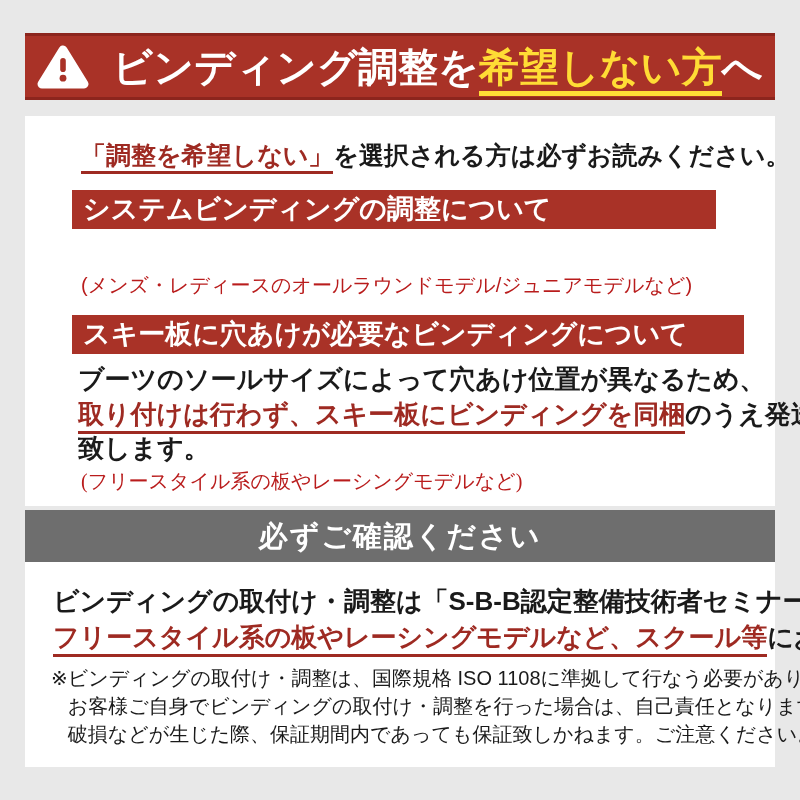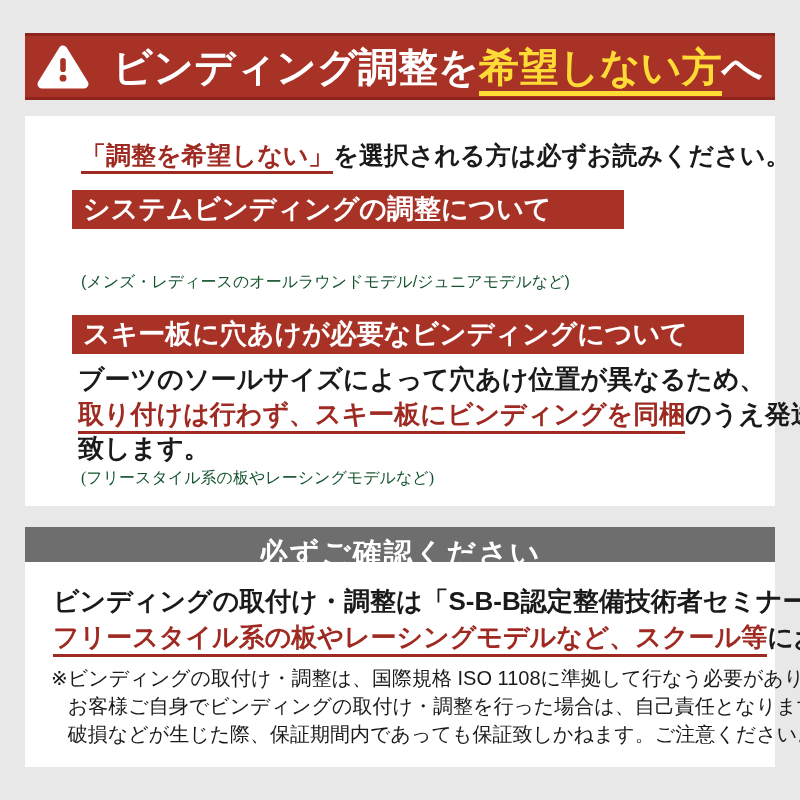--- a/index.html
+++ b/index.html
@@ -42,41 +42,40 @@
     white-space:nowrap;line-height:1.2;
   }
   .em-red{
     color:#9e2a22;
     border-bottom:3px solid #9e2a22;
     padding-bottom:2px;
   }
   .intro-line{left:56px;font-size:25px;}
   .note{
     position:absolute;left:56px;
-    font-size:16px;font-weight:400;color:#14532d;
+    font-size:20px;font-weight:400;color:#b91c1c;
     white-space:nowrap;
   }
 
   .red-bar{
     position:absolute;left:47px;height:39px;
     box-sizing:border-box;
     background:#a93227;
     color:#ffffff;font-size:27px;font-weight:700;
     line-height:39px;padding-left:11px;
     white-space:nowrap;
   }
 
   
   .gray-banner{
     position:absolute;left:25px;top:510px;width:750px;height:52px;
     background:#6e6e6e;
     color:#ffffff;font-size:29px;font-weight:700;
     text-align:center;line-height:52px;
     letter-spacing:2px;
-    margin-top:17px;
   }
 
   
   .footnote{
     position:absolute;left:26px;top:102px;
     display:flex;
     font-size:20px;font-weight:400;color:#1a1a1a;
     line-height:28px;white-space:nowrap;
   }
   .footnote-marker{flex:0 0 auto;}
@@ -97,21 +96,21 @@
         <circle cx="26" cy="33.2" r="3.4" fill="#a93227"></circle>
       </svg>
     </span>
     <span class="hero-title"><span>ビンディング調整を</span><span class="hero-highlight">希望しない方</span><span>へ</span></span>
   </div>
 
   <div class="card card1">
 
     <div class="bodyline intro-line" style="top:24px;"><span class="em-red">「調整を希望しない」</span><span>を選択される方は必ずお読みください。</span></div>
 
-    <div class="red-bar" style="top:74px;width:552px;">システムビンディングの調整について</div>
+    <div class="red-bar" style="top:74px;width:644px;">システムビンディングの調整について</div>
 
 
     <div class="note" style="top:156px;">(メンズ・レディースのオールラウンドモデル/ジュニアモデルなど)</div>
 
     <div class="red-bar" style="top:199px;width:672px;">スキー板に穴あけが必要なビンディングについて</div>
 
     <div class="bodyline" style="top:248px;">ブーツのソールサイズによって穴あけ位置が異なるため、</div>
 
     <div class="bodyline" style="top:283px;"><span class="em-red">取り付けは行わず、スキー板にビンディングを同梱</span><span>のうえ発送</span></div>
 

